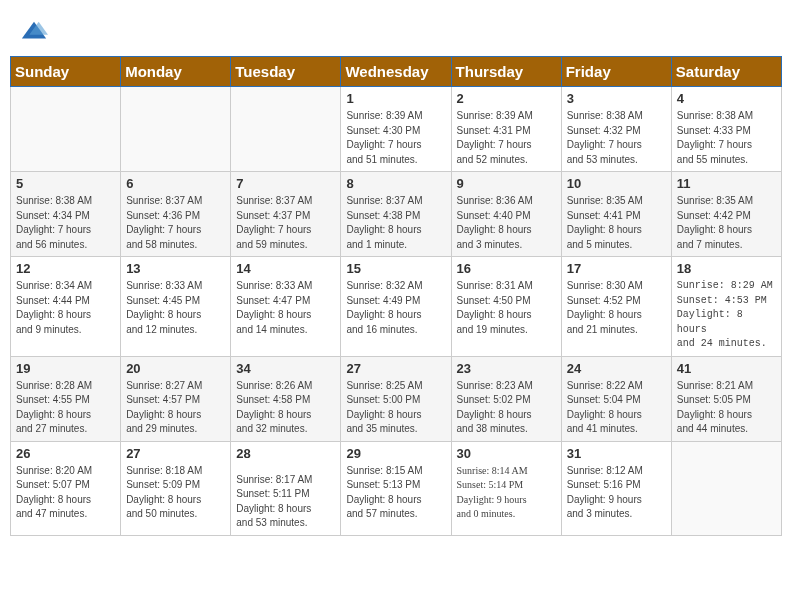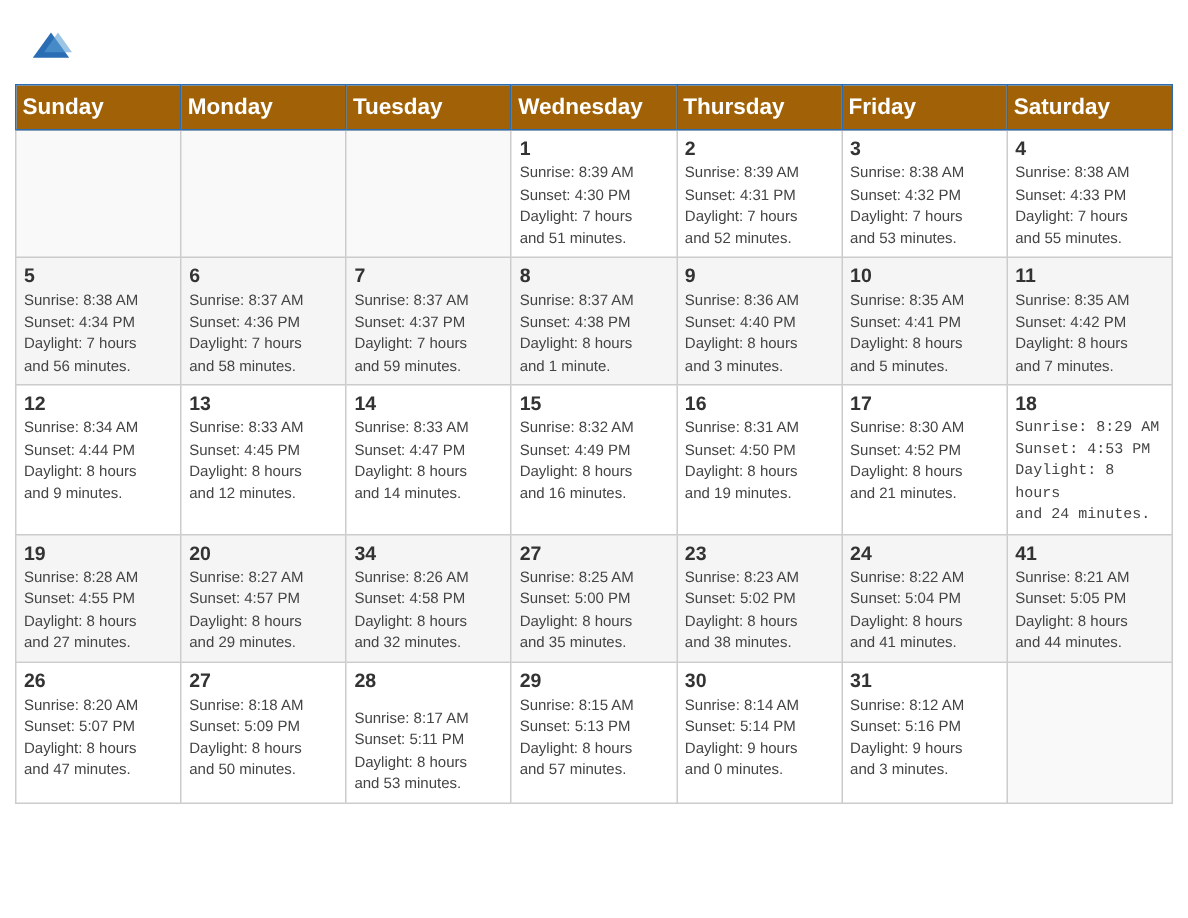--- a/index.html
+++ b/index.html
@@ -333,21 +333,21 @@
         </td>
         <td>
           <span class="day-number">29</span>
           <div class="day-info" style="white-space: pre-line;">Sunrise: 8:15 AM
 Sunset: 5:13 PM
 Daylight: 8 hours
 and 57 minutes.</div>
         </td>
         <td>
           <span class="day-number">30</span>
-          <div class="day-info" style="white-space: pre-line;">Sunrise: 8:14 AM
+          <div class="day-info" style="white-space: pre-line; font-family: Liberation Serif, serif;">Sunrise: 8:14 AM
 Sunset: 5:14 PM
 Daylight: 9 hours
 and 0 minutes.</div>
         </td>
         <td>
           <span class="day-number">31</span>
           <div class="day-info" style="white-space: pre-line;">Sunrise: 8:12 AM
 Sunset: 5:16 PM
 Daylight: 9 hours
 and 3 minutes.</div>

